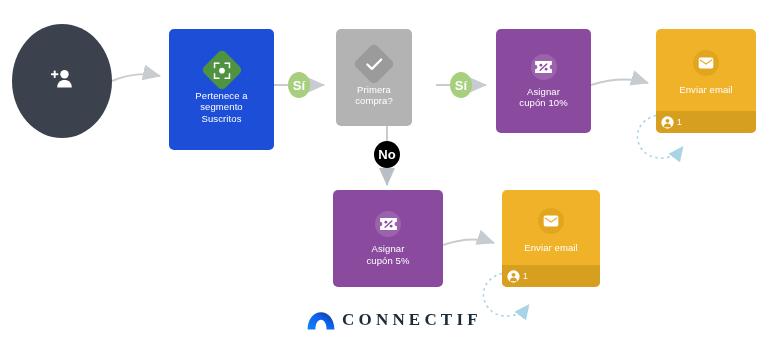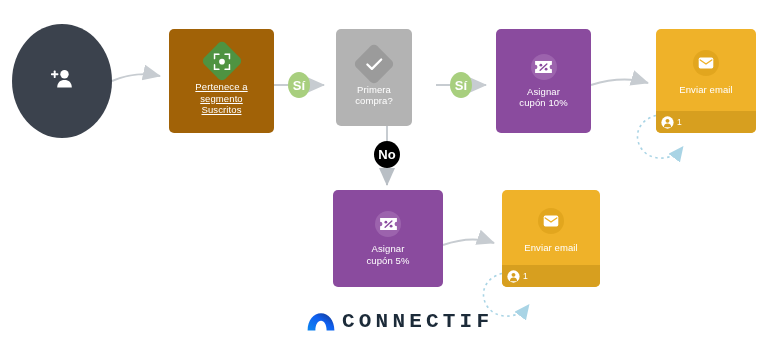--- a/index.html
+++ b/index.html
@@ -120,25 +120,25 @@
   }
 
   
   #logo {
     position: absolute;
     display: flex;
     align-items: center;
     gap: 7px;
   }
   #logo .wordmark {
-    font-size: 21px;
+    font-size: 17px;
     font-weight: bold;
     letter-spacing: 4.2px;
     color: #1c2b39;
-    font-family: Liberation Mono, monospace;
+    font-family: Liberation Serif, serif;
   }
 </style>
 </head>
 <body>
 
 <div id="canvas">
 
   <svg class="edges" viewBox="0 0 768 352">
     <defs>
       <marker id="arrowGray" markerWidth="10" markerHeight="10" refX="8.5" refY="4" orient="auto">
@@ -179,21 +179,21 @@
     <span class="icon-plain">
       <svg width="24" height="20" viewBox="0 0 24 20">
         <circle cx="14.5" cy="5.2" r="4.2" fill="#ffffff"></circle>
         <path d="M7.2,18.5 C7.2,13.4 10.4,11 14.5,11 C18.6,11 21.8,13.4 21.8,18.5 Z" fill="#ffffff"></path>
         <rect x="1" y="4.3" width="7.4" height="1.9" rx="0.6" fill="#ffffff"></rect>
         <rect x="3.75" y="1.55" width="1.9" height="7.4" rx="0.6" fill="#ffffff"></rect>
       </svg>
     </span>
   </div>
 
-  <div class="node" style="left:169px; top:29px; width:105px; height:104px; background:#a16207;text-decoration:underline;">
+  <div class="node" style="left:169px; top:29px; width:105px; height:121px; background:#1d4ed8;">
     <span class="icon-diamond" style="background:#4f9341;">
       <svg width="17" height="17" viewBox="0 0 18 18">
         <circle cx="9" cy="9" r="3" fill="#ffffff"></circle>
         <path d="M1,5.6 L1,1 L5.6,1" stroke="#ffffff" stroke-width="1.8" fill="none" stroke-linecap="round"></path>
         <path d="M12.4,1 L17,1 L17,5.6" stroke="#ffffff" stroke-width="1.8" fill="none" stroke-linecap="round"></path>
         <path d="M17,12.4 L17,17 L12.4,17" stroke="#ffffff" stroke-width="1.8" fill="none" stroke-linecap="round"></path>
         <path d="M5.6,17 L1,17 L1,12.4" stroke="#ffffff" stroke-width="1.8" fill="none" stroke-linecap="round"></path>
       </svg>
     </span>
     <span class="label">Pertenece a

